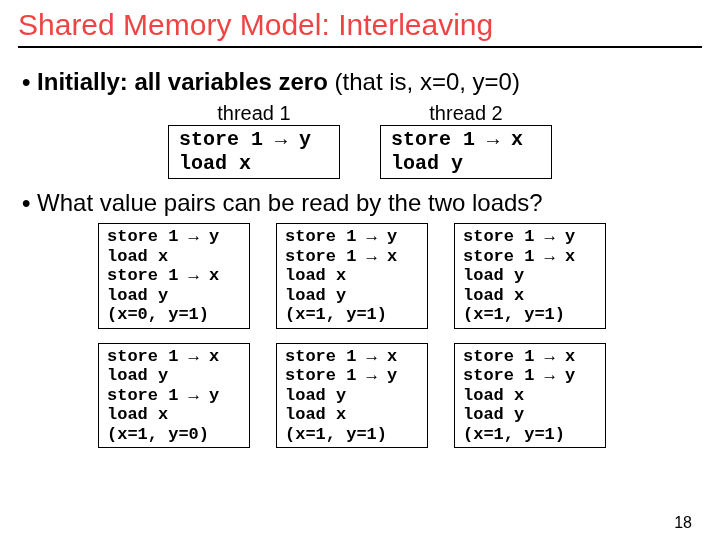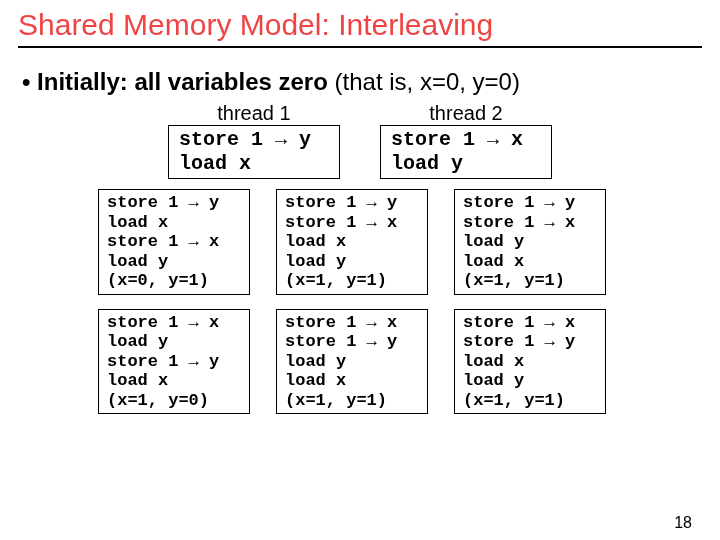--- a/index.html
+++ b/index.html
@@ -109,20 +109,23 @@
       <div class="thread-box">store 1 → y
 load x</div>
     </div>
     <div class="thread-col">
       <div class="thread-head">thread 2</div>
       <div class="thread-box">store 1 → x
 load y</div>
     </div>
   </div>
 
+  <div class="bullet">
+    <span>What value pairs can be read by the two loads?</span>
+  </div>
 
   <div class="grid">
     <div class="grid-row">
       <div class="cell">store 1 → y
 load x
 store 1 → x
 load y
 (x=0, y=1)</div>
       <div class="cell">store 1 → y
 store 1 → x

